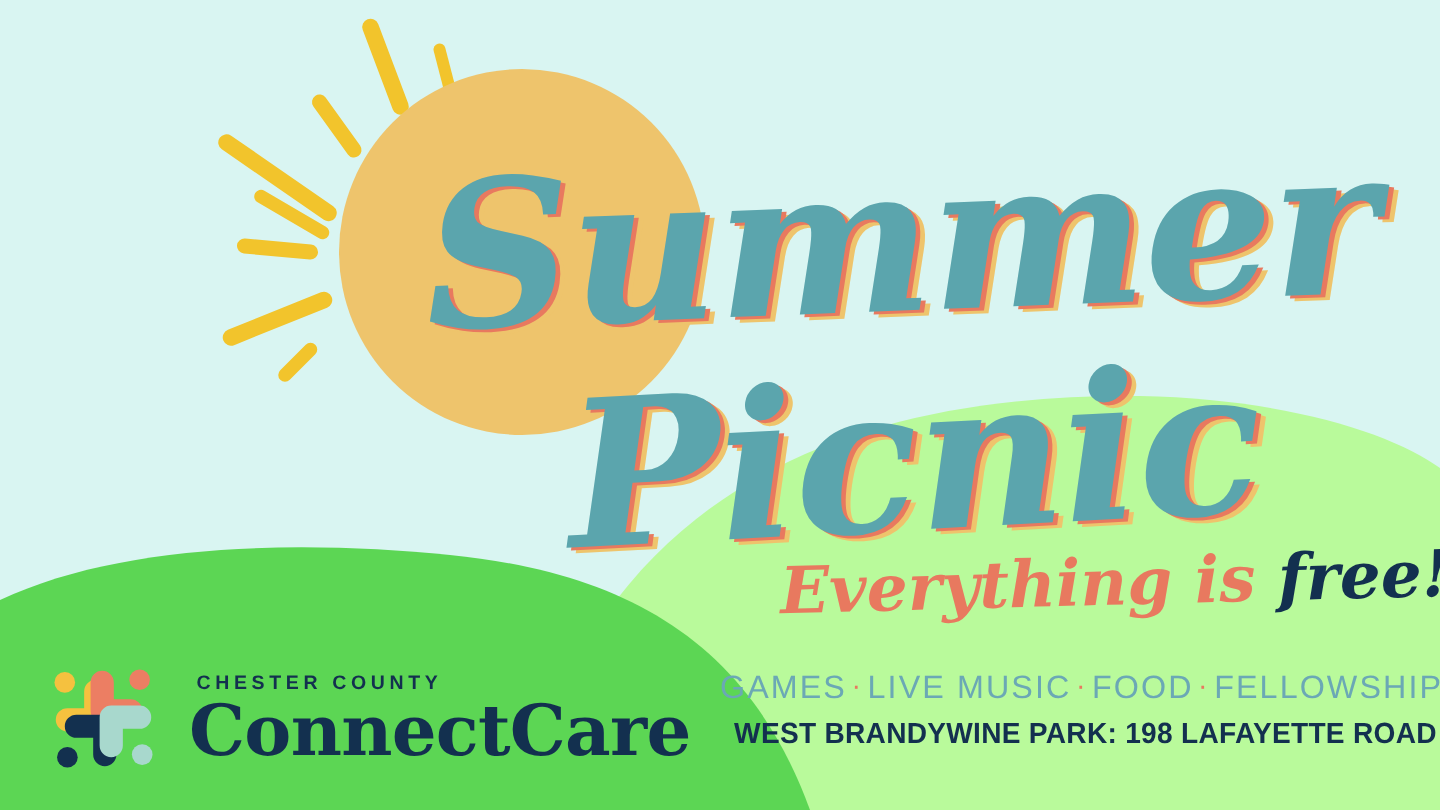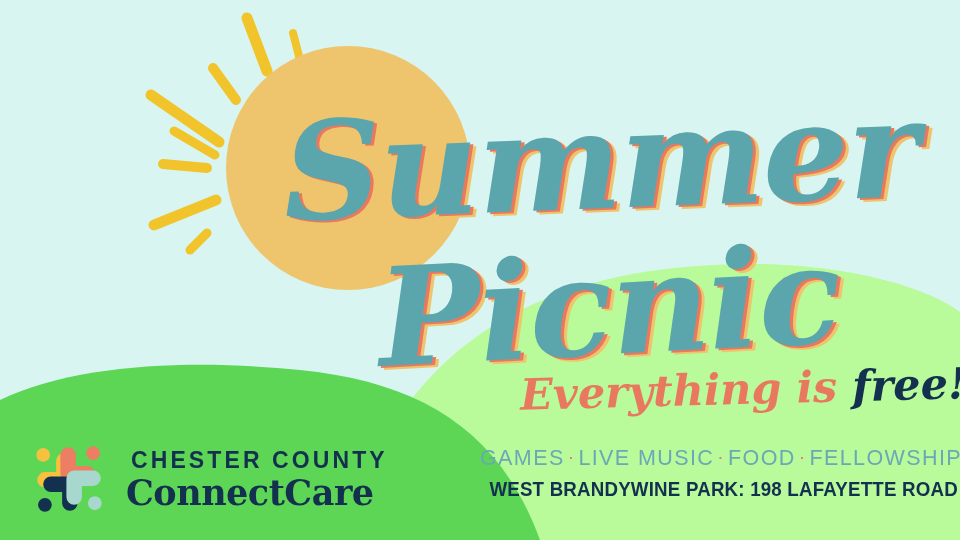--- a/index.html
+++ b/index.html
@@ -81,26 +81,26 @@
 
   
   #logo{
     position:absolute;left:26px;top:436px;
     display:flex;align-items:center;gap:14px;
   }
   #logo-mark{width:86px;height:86px;display:block;}
   #logo-words{display:flex;flex-direction:column;line-height:1;}
   #logo-eyebrow{
     font-family:"Liberation Sans",sans-serif;
-    font-weight:bold;font-size:23px;letter-spacing:3.1px;
+    font-weight:bold;font-size:13px;letter-spacing:3.1px;
     color:#13304f;margin:0 0 3px 5px;
   }
   #logo-name{
     font-family:"DejaVu Serif", serif;
-    font-weight:bold;font-size:35px;letter-spacing:-0.5px;
+    font-weight:bold;font-size:47px;letter-spacing:-0.5px;
     color:#13304f;
   }
 </style>
 </head>
 <body>
 
 <div id="poster">
 
   <svg id="bg-svg" viewBox="0 0 960 540">
     <rect x="0" y="0" width="960" height="540" fill="#d9f5f2"></rect>

